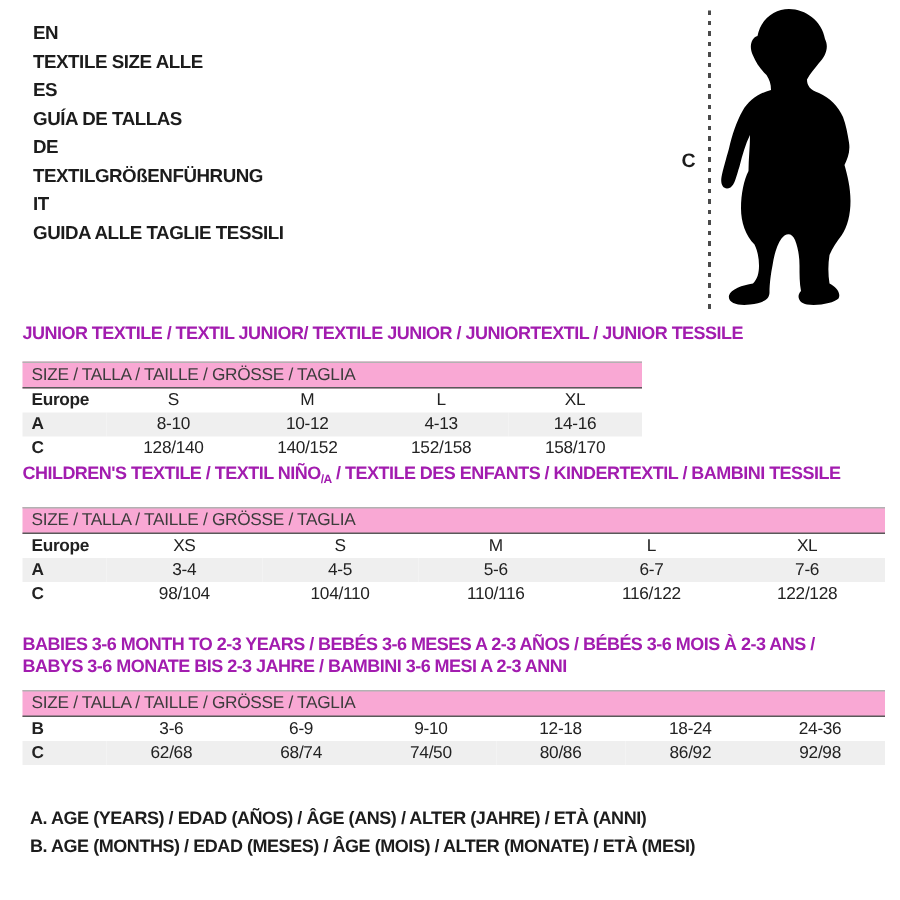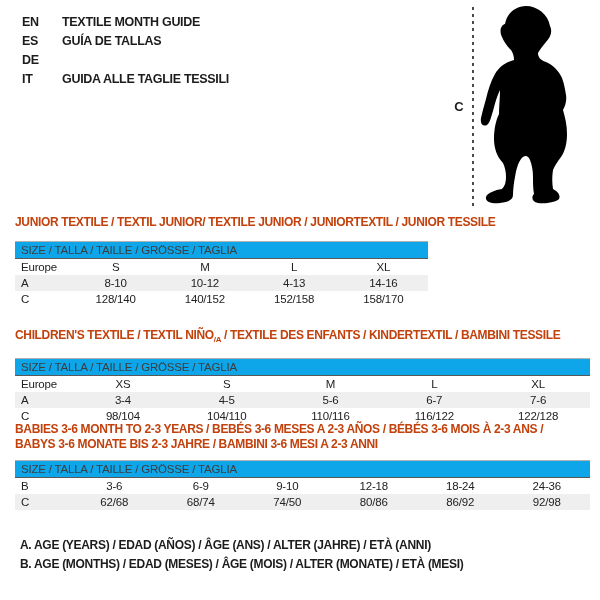--- a/index.html
+++ b/index.html
@@ -7,78 +7,79 @@
     font-family:"Liberation Sans", sans-serif;
     background:#ffffff;
     width:600px;height:600px;
     position:relative;
     color:#1c1c1c;
   }
   .page{position:absolute;inset:0;width:600px;height:600px;background:#fff;overflow:hidden;}
 
   
   .lang-list{position:absolute;left:22px;top:13px;}
-  .lang-row{display:flex;line-height:19px;font-weight:bold;font-size:12.5px;letter-spacing:-0.3px;}
+  .lang-row{display:flex;line-height:19px;font-weight:bold;font-size:12.5px;letter-spacing:-0.3px;flex-direction:column;}
   .lang-code{width:40px;}
   .lang-label{white-space:nowrap;}
 
   
   .height-line{
     position:absolute;left:472px;top:7px;width:2px;height:201px;
     background:repeating-linear-gradient(to bottom,#4a4a4a 0 3px,transparent 3px 7px);
   }
   .height-label{
     position:absolute;left:450px;top:99px;width:18px;
     font-weight:bold;font-size:13px;text-align:center;
   }
   .baby-svg{position:absolute;left:479px;top:5px;}
 
   
   .section{position:absolute;left:15px;}
-  .sec-title{font-weight:bold;font-size:12px;letter-spacing:-0.35px;color:#c2410c;line-height:15px;white-space:nowrap;}
+  .sec-title{font-weight:bold;font-size:12px;letter-spacing:-0.35px;color:#a21caf;line-height:15px;white-space:nowrap;}
   .sub{font-size:8px;vertical-align:-3px;font-weight:bold;}
   .size-bar{
     margin-top:11px;
-    background:#0ea5e9;
+    background:#f9a8d4;
     border-top:1px solid #b2b2b2;
     border-bottom:1px solid #595959;
     height:16px;line-height:16px;
     padding-left:6px;
     font-size:11.5px;letter-spacing:-0.2px;color:#3c3c3c;
   }
   .s3 .size-bar{margin-top:8px;}
   table{border-collapse:collapse;width:100%;table-layout:fixed;}
   td{height:16px;text-align:center;font-size:11.5px;letter-spacing:-0.2px;padding:0;color:#222;}
-  td.lbl{text-align:left;padding-left:6px;}
+  td.lbl{text-align:left;padding-left:6px;font-weight:bold;}
   tr:nth-child(even){background:#efefef;}
 
   
   .notes{position:absolute;left:20px;top:536px;}
   .note-line{font-weight:bold;font-size:12px;letter-spacing:-0.3px;line-height:19px;white-space:nowrap;}
 
   .sec1{top:215px;width:413px;}
-  .sec2{top:328px;width:575px;}
+  .sec2{top:308px;width:575px;}
   .sec3{top:422px;width:575px;}
 </style>
 </head>
 <body>
 
 <div class="page">
 
   <div class="lang-list">
     <div class="lang-row">
       <span class="lang-code">EN</span>
-      <span class="lang-label">TEXTILE MONTH GUIDE</span>
+      <span class="lang-label">TEXTILE SIZE ALLE</span>
     </div>
     <div class="lang-row">
       <span class="lang-code">ES</span>
       <span class="lang-label">GUÍA DE TALLAS</span>
     </div>
     <div class="lang-row">
       <span class="lang-code">DE</span>
+      <span class="lang-label">TEXTILGRÖßENFÜHRUNG</span>
     </div>
     <div class="lang-row">
       <span class="lang-code">IT</span>
       <span class="lang-label">GUIDA ALLE TAGLIE TESSILI</span>
     </div>
   </div>
 
   <div class="height-line"></div>
   <div class="height-label">C</div>
   <svg class="baby-svg" width="96" height="203" viewBox="0 0 96 203" xmlns="http://www.w3.org/2000/svg">

